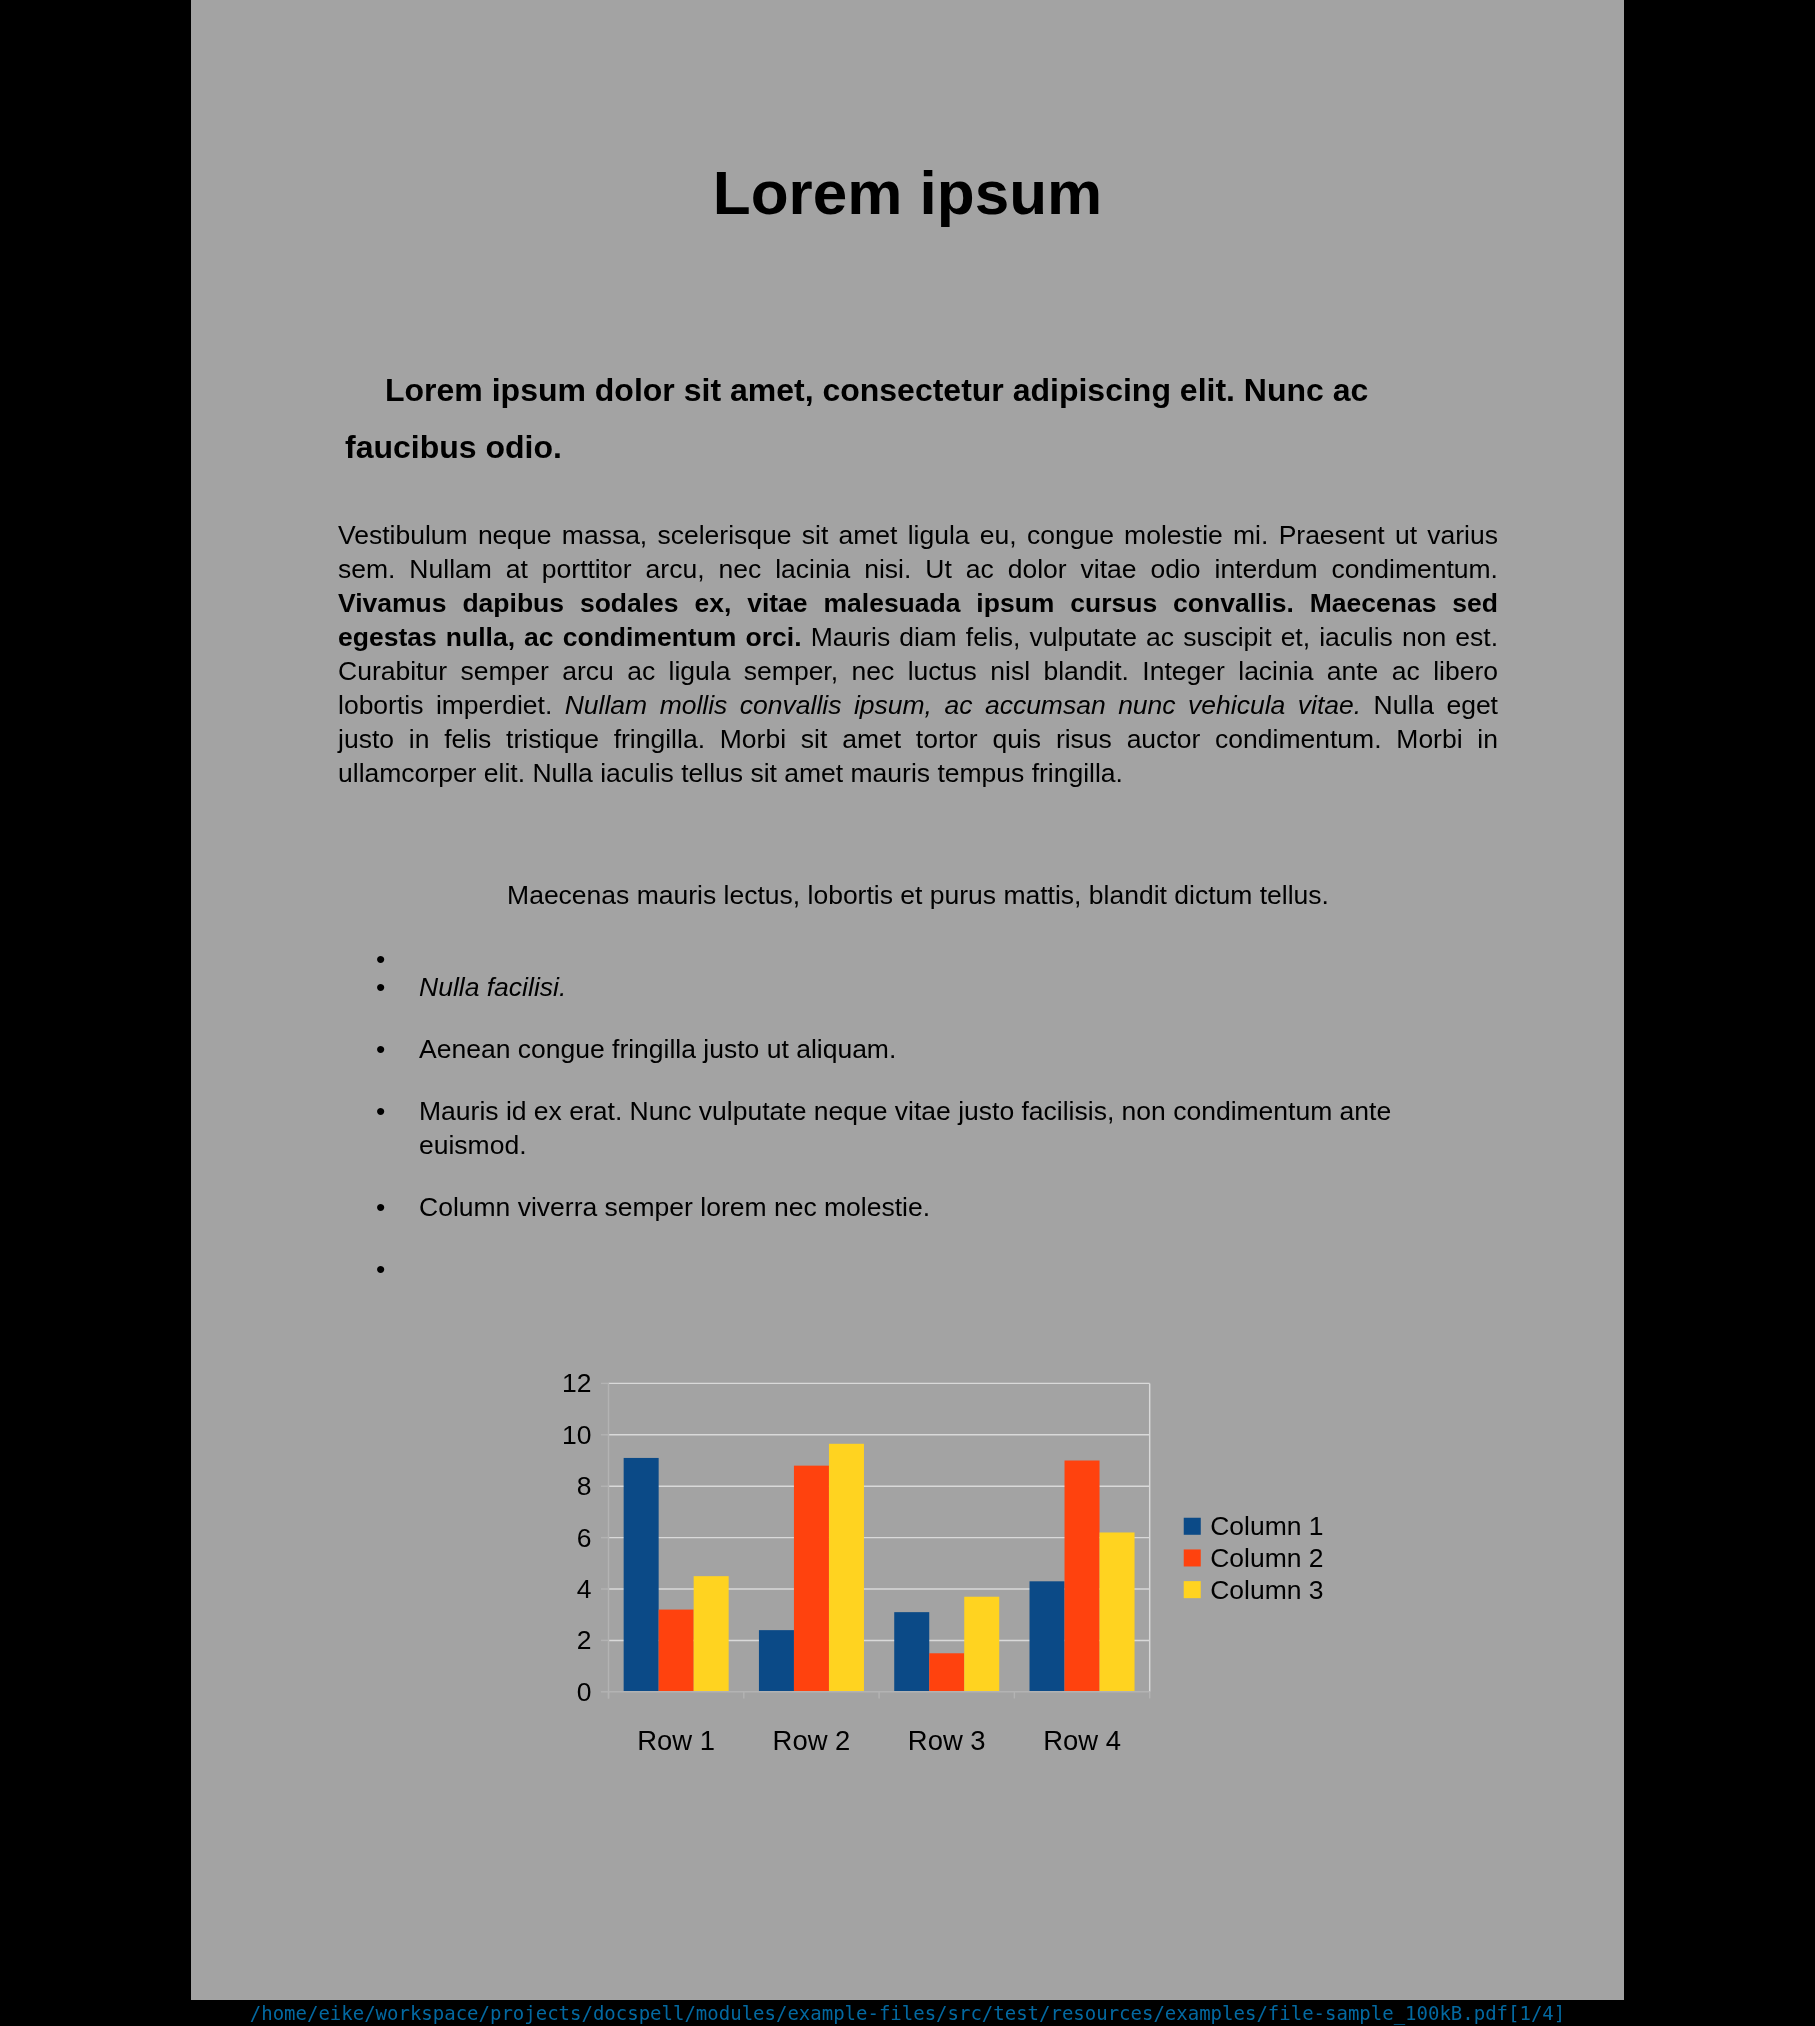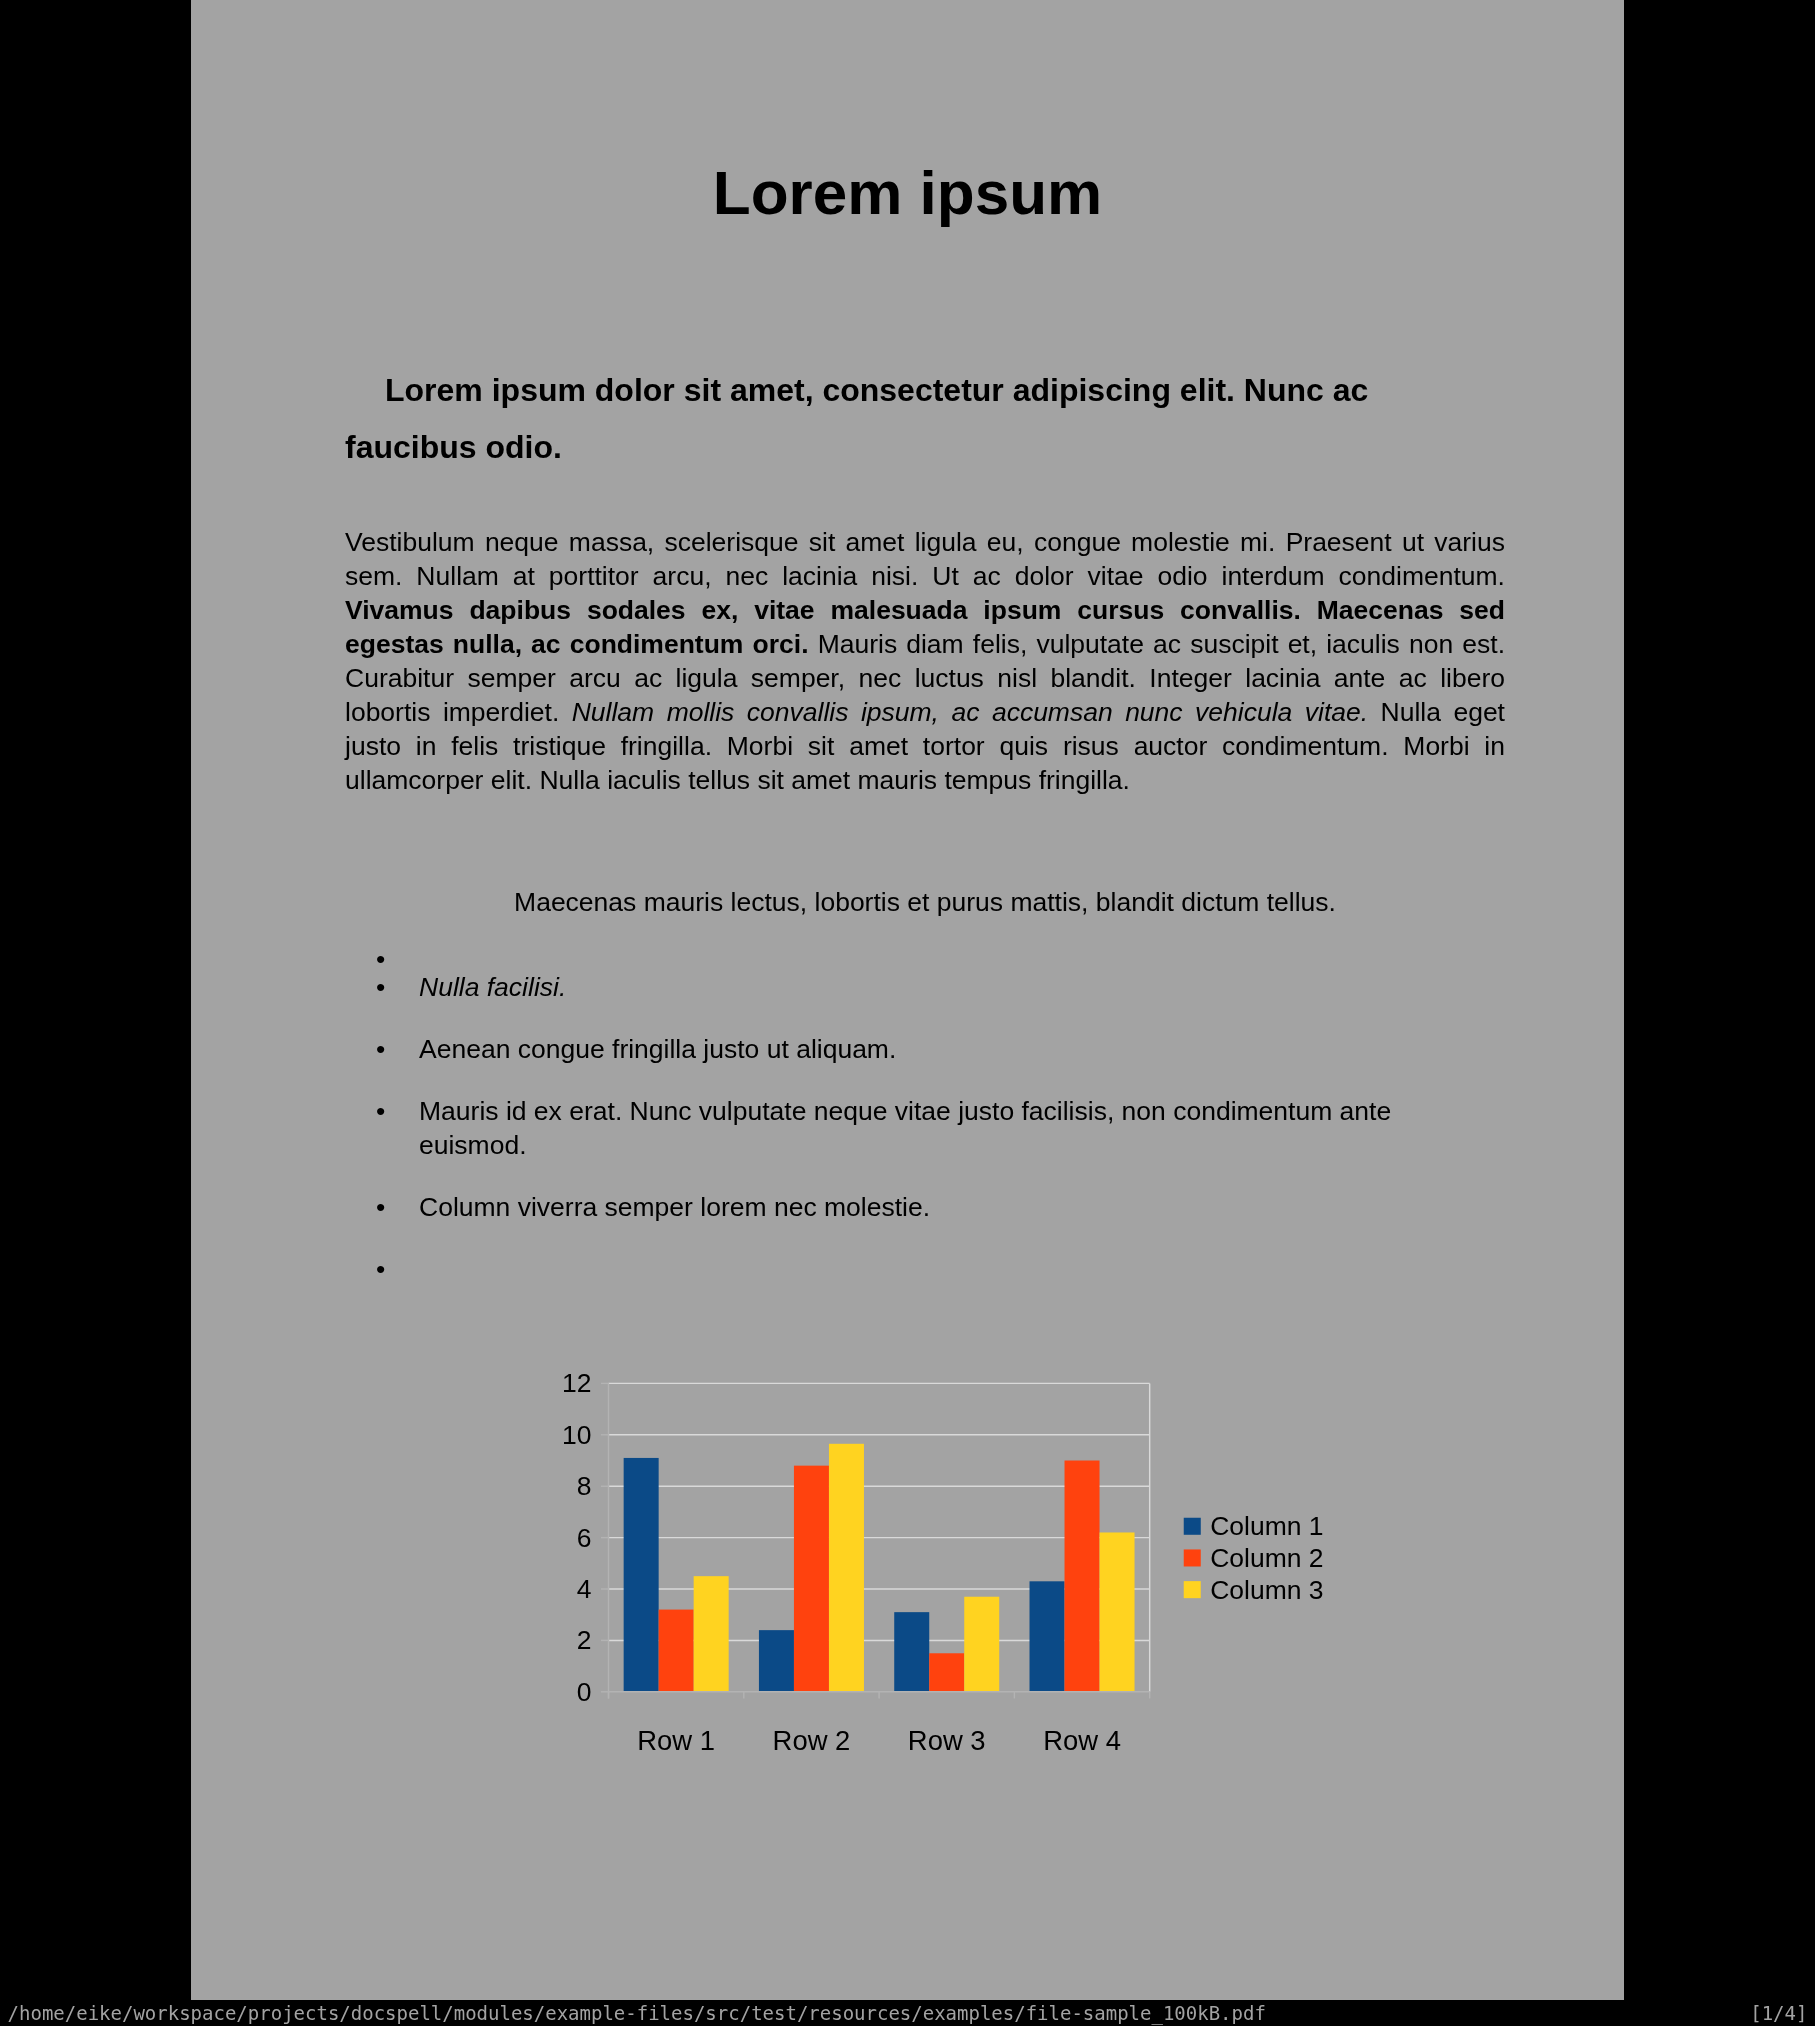--- a/index.html
+++ b/index.html
@@ -20,41 +20,41 @@
     margin: 0; text-align: center;
     font-size: 62px; font-weight: bold; line-height: 1.1;
   }
   .subtitle {
     position: absolute; top: 346px; left: 138px; width: 1160px;
     margin: 16px; font-size: 32px; font-weight: bold; line-height: 57px;
     text-indent: 40px;
   }
   .para {
     position: absolute; left: 138px; width: 1160px;
-    margin: 16px; font-size: 26.5px; line-height: 34px;
+    margin: 9px; font-size: 26.5px; line-height: 34px;
   }
   .p1 { top: 509px; text-align: justify; }
   .p2 { top: 869px; text-align: center; }
   ul.bullets {
     position: absolute; left: 185px; top: 942px; width: 1119px;
     margin: 0; padding: 0; list-style: none;
     font-size: 26.5px; line-height: 34px;
   }
   ul.bullets li { position: relative; padding-left: 43px; margin-bottom: 28px; }
   ul.bullets li .marker { position: absolute; left: 0; top: 0; }
   .seg-bold { font-weight: bold; }
   .seg-italic { font-style: italic; }
   .seg-underline { }
   .chart { position: absolute; left: 216px; top: 1353px; }
   .chart text { font-family: "Liberation Sans", sans-serif; fill: #000; }
   .statusbar {
     position: absolute; left: 0; bottom: 0;
-    width: 100%; height: 26.5px; background: #000; color: #a3a3a3;
+    width: 100%; height: 26.5px; background: #000; color: #0369a1;
     font-family: "DejaVu Sans Mono", monospace; font-size: 19px;
-    display: flex; justify-content: space-between; align-items: center;
+    display: flex; justify-content: center; align-items: center;
     padding: 0 7.6px; box-sizing: border-box; white-space: nowrap;
   }
 </style>
 </head>
 <body>
 
 <div class="viewer">
   <div class="page">
     <h1 class="doc-title">Lorem ipsum</h1>
     <h2 class="subtitle">Lorem ipsum dolor sit amet, consectetur adipiscing elit. Nunc ac faucibus odio.</h2>

